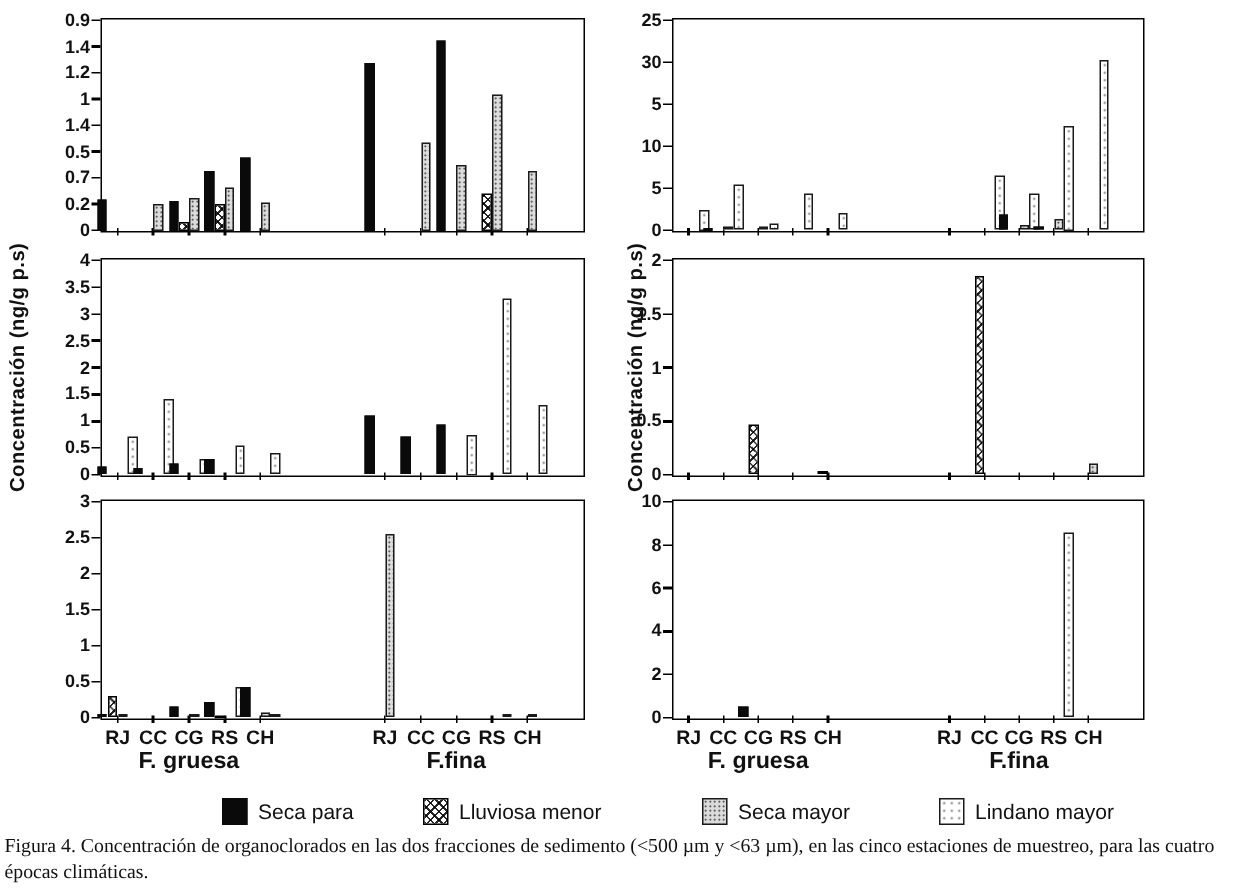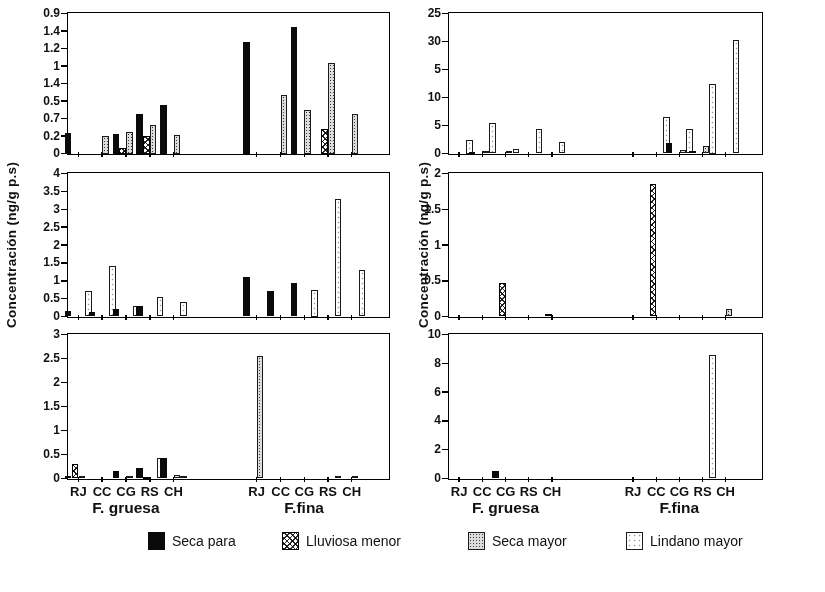--- a/index.html
+++ b/index.html
@@ -74,20 +74,21 @@
     <span class="legend-item" style="left:468px">
       <span class="swatch season-2"></span>
       <span class="legend-label">Seca mayor</span>
     </span>
     <span class="legend-item" style="left:626px">
       <span class="swatch season-3"></span>
       <span class="legend-label">Lindano mayor</span>
     </span>
   </div>
 
+  <div id="caption">Figura 4. Concentración de organoclorados en las dos fracciones de sedimento (&lt;500 µm y &lt;63 µm), en las cinco estaciones de muestreo, para las cuatro épocas climáticas.</div>
 <div class="frame" style="left: 67px; top: 12px; width: 323px; height: 143px; position: absolute;"></div>
     <div class="ytick-label" style="position: absolute; left: 22px; top: 146px;">0</div>
     <div class="tickmark" style="position: absolute; left: 61px; top: 152.75px; width: 6px; height: 1.5px;"></div>
     <div class="ytick-label" style="position: absolute; left: 22px; top: 128.5px;">0.2</div>
     <div class="tickmark" style="position: absolute; left: 61px; top: 135.25px; width: 6px; height: 1.5px;"></div>
     <div class="ytick-label" style="position: absolute; left: 22px; top: 111px;">0.7</div>
     <div class="tickmark" style="position: absolute; left: 61px; top: 117.75px; width: 6px; height: 1.5px;"></div>
     <div class="ytick-label" style="position: absolute; left: 22px; top: 93.5px;">0.5</div>
     <div class="tickmark" style="position: absolute; left: 61px; top: 100.25px; width: 6px; height: 1.5px;"></div>
     <div class="ytick-label" style="position: absolute; left: 22px; top: 76px;">1.4</div>

